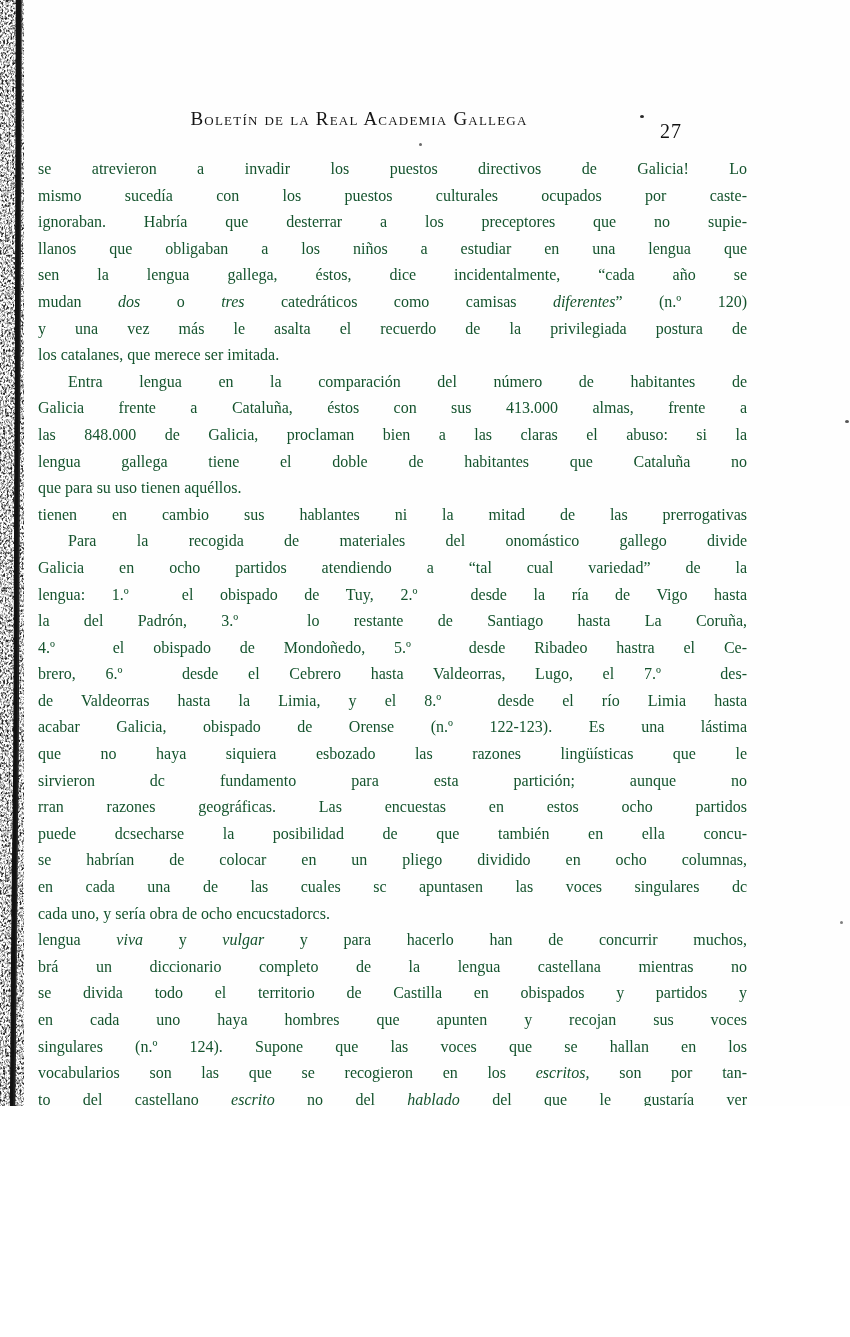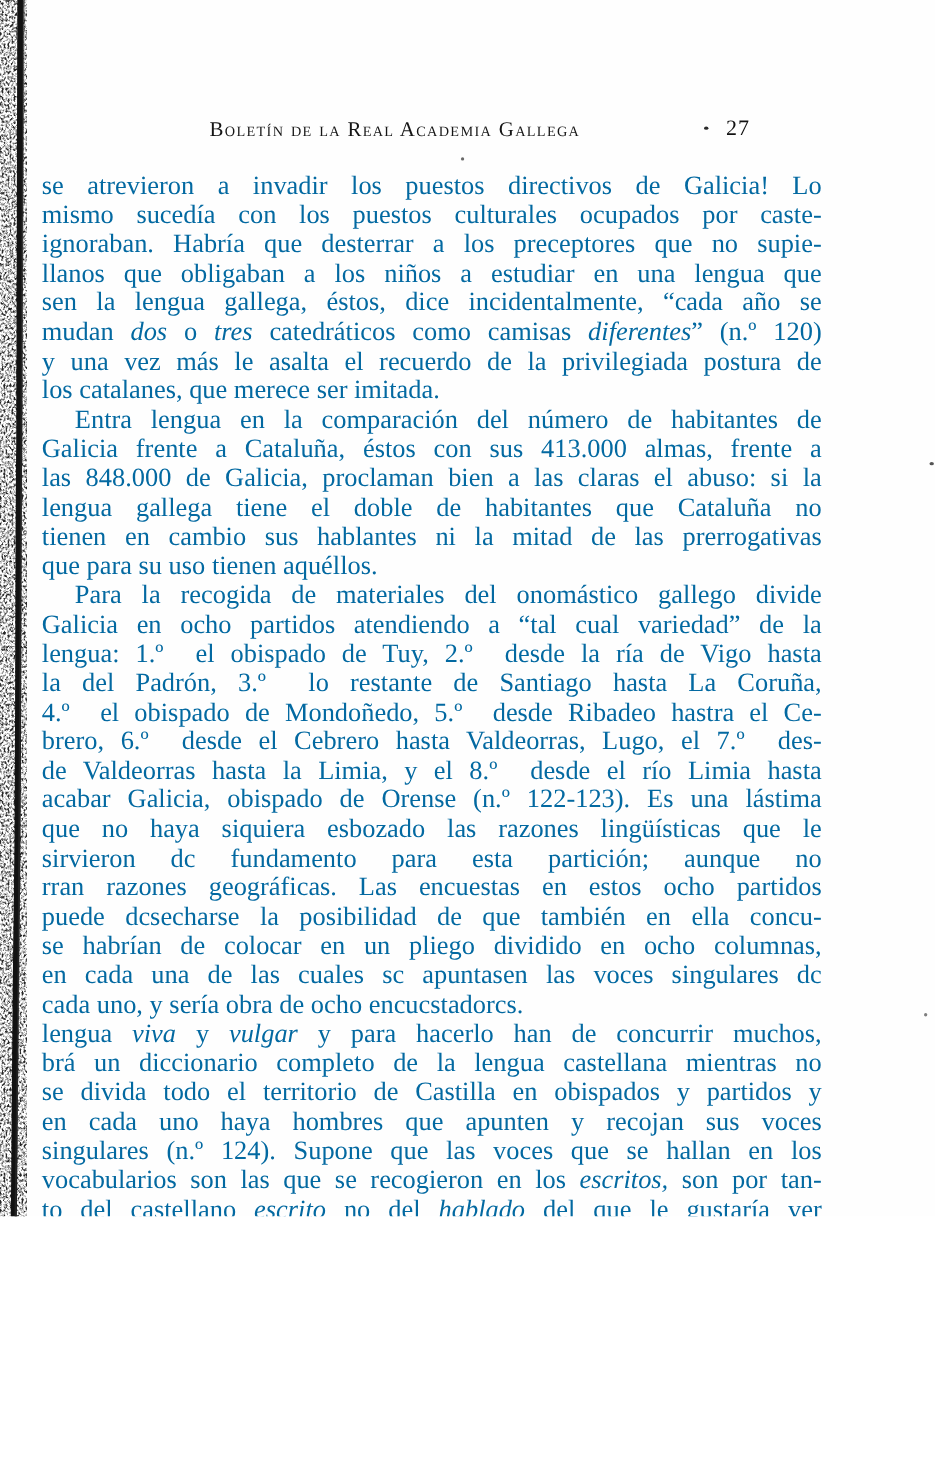--- a/index.html
+++ b/index.html
@@ -38,34 +38,34 @@
     font-variant: small-caps;
     font-size: 19px;
     letter-spacing: 1.2px;
     text-align: center;
     white-space: nowrap;
     color: #151515;
   }
   .page-number {
     position: absolute;
     left: 660px;
-    top: 2px;
+    top: 16px;
     font-size: 20px;
     letter-spacing: 1px;
     color: #111;
   }
   
   .text-block {
     position: absolute;
     top: 156px;
     left: 38px;
     width: 709px;
-    font-size: 24px;
+    font-size: 16px;
     line-height: 26.6px;
-    color: #0369a1;
+    color: #14532d;
   }
   .paragraph { margin: 0; padding: 0; }
   .line {
     text-align: justify;
     text-align-last: justify;
     white-space: nowrap;
     height: 26.6px;
     overflow: visible;
   }
   .line.first-indent { text-indent: 30px; }
@@ -117,22 +117,22 @@
         <div class="line">sen la lengua gallega, éstos, dice incidentalmente, “cada año se</div>
         <div class="line">mudan <i>dos</i> o <i>tres</i> catedráticos como camisas <i>diferentes</i>” (n.º 120)</div>
         <div class="line">y una vez más le asalta el recuerdo de la privilegiada postura de</div>
         <div class="line para-last">los catalanes, que merece ser imitada.</div>
       </div>
       <div class="paragraph">
         <div class="line first-indent">Entra lengua en la comparación del número de habitantes de</div>
         <div class="line">Galicia frente a Cataluña, éstos con sus 413.000 almas, frente a</div>
         <div class="line">las 848.000 de Galicia, proclaman bien a las claras el abuso: si la</div>
         <div class="line">lengua gallega tiene el doble de habitantes que Cataluña no</div>
+        <div class="line para-last">que para su uso tienen aquéllos.</div>
         <div class="line">tienen en cambio sus hablantes ni la mitad de las prerrogativas</div>
-        <div class="line para-last">que para su uso tienen aquéllos.</div>
       </div>
       <div class="paragraph">
         <div class="line first-indent">Para la recogida de materiales del onomástico gallego divide</div>
         <div class="line">Galicia en ocho partidos atendiendo a “tal cual variedad” de la</div>
         <div class="line">lengua: 1.º&nbsp; el obispado de Tuy, 2.º&nbsp; desde la ría de Vigo hasta</div>
         <div class="line">la del Padrón, 3.º&nbsp; lo restante de Santiago hasta La Coruña,</div>
         <div class="line">4.º&nbsp; el obispado de Mondoñedo, 5.º&nbsp; desde Ribadeo hastra el Ce-</div>
         <div class="line">brero, 6.º&nbsp; desde el Cebrero hasta Valdeorras, Lugo, el 7.º&nbsp; des-</div>
         <div class="line">de Valdeorras hasta la Limia, y el 8.º&nbsp; desde el río Limia hasta</div>
         <div class="line">acabar Galicia, obispado de Orense (n.º 122-123). Es una lástima</div>

